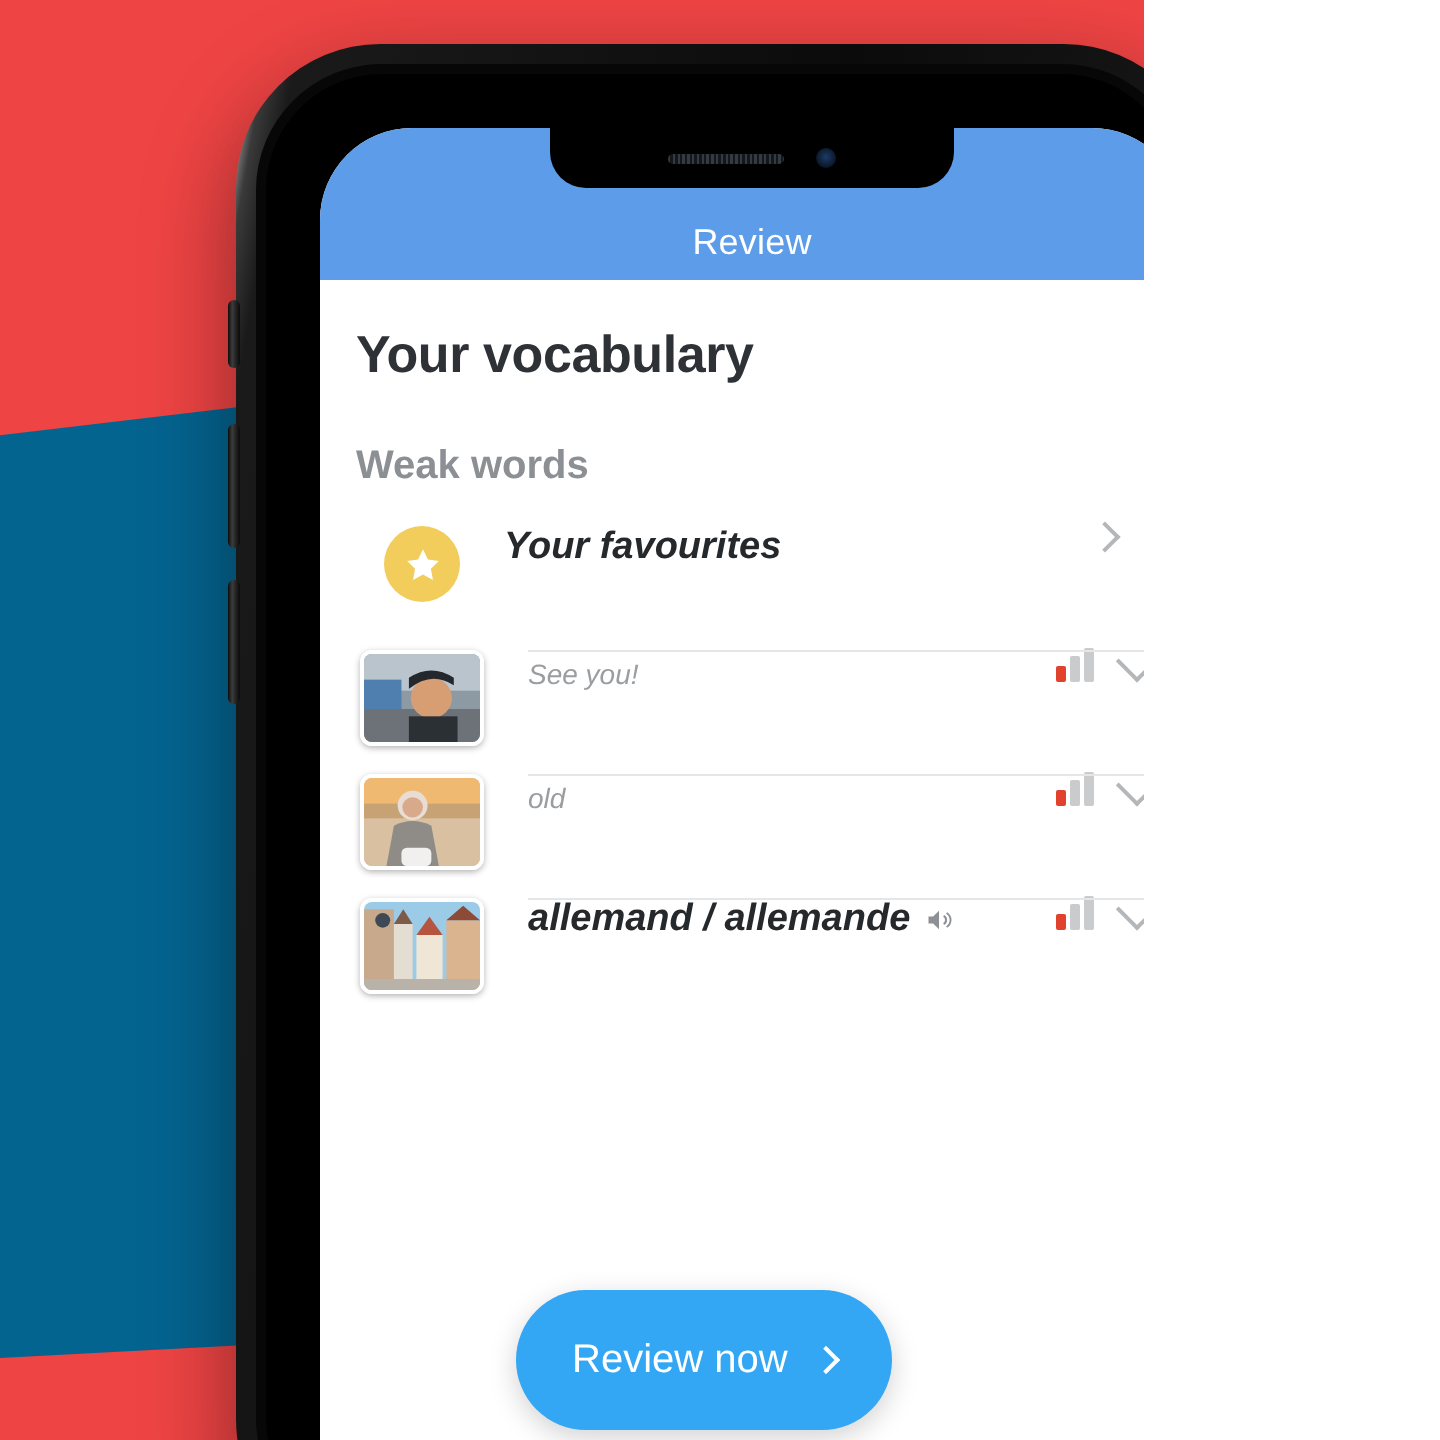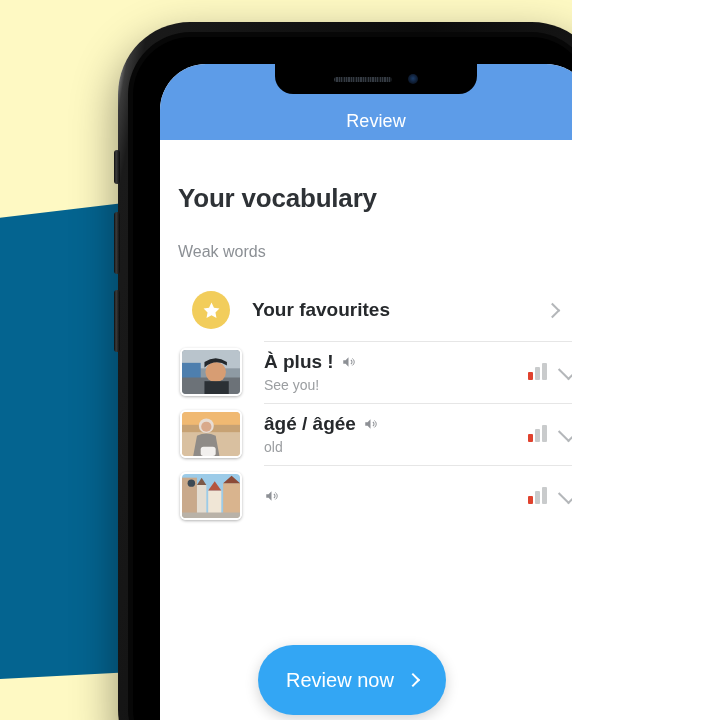--- a/index.html
+++ b/index.html
@@ -7,21 +7,21 @@
   html, body {
     width: 720px; height: 720px;
     overflow: hidden;
     font-family: "Liberation Sans", sans-serif;
   }
 
   
   .stage {
     position: relative;
     width: 572px; height: 720px;
-    background: #fef9c3;
+    background: #ef4444;
     overflow: hidden;
   }
   .bg-band {
     position: absolute;
     left: -20px; top: 0;
     width: 760px; height: 720px;
     background: #046490;
     clip-path: polygon(0 220px, 760px 130px, 760px 640px, 0 680px);
   }
 
@@ -107,21 +107,20 @@
 
   
   .content { position: relative; background: #fff; height: 630px; }
 
   .page-title {
     font-size: 26px;
     font-weight: bold;
     color: #2e3236;
     padding: 22px 18px 0 18px;
     letter-spacing: -.2px;
-    margin-top: 21px;
   }
 
   
   .stats {
     display: flex;
     gap: 20px;
     padding: 18px 0 0 18px;
   }
   .stat { width: 158px; }
   .stat-card {
@@ -139,33 +138,35 @@
     display: flex; align-items: center;
   }
   .stat-num {
     color: #fff;
     font-size: 24px;
     padding-left: 11px;
     line-height: 1;
   }
   .stat-label {
     margin-top: 11px;
-    font-size: 16px;
+    font-size: 20px;
     color: #8c9095;
     white-space: nowrap;
+    font-weight: bold;
   }
 
   
   .list { padding: 0 0 0 18px; margin-top: 18px; }
 
   .row {
     display: flex;
-    align-items: center;
+    align-items: flex-start;
     min-height: 62px;
     position: relative;
+    font-style: italic;
   }
   .row + .row::before {
     content: "";
     position: absolute;
     left: 86px; right: 0; top: 0;
     height: 1px; background: #e6e6e6;
   }
 
   .fav-badge {
     width: 38px; height: 38px;
@@ -318,28 +319,20 @@
                     <rect width="62" height="48" fill="#8e9aa3"></rect>
                     <rect y="0" width="62" height="20" fill="#b9c4cc"></rect>
                     <rect x="0" y="14" width="20" height="22" fill="#4e7fae"></rect>
                     <rect x="0" y="30" width="62" height="18" fill="#6c7278"></rect>
                     <circle cx="36" cy="24" r="11" fill="#d79d73"></circle>
                     <path d="M24 19 q12 -10 24 -2 l0 -4 q-12 -8 -24 0 z" fill="#24282c"></path>
                     <rect x="24" y="34" width="26" height="14" fill="#2b3035"></rect>
                   </svg>
                 </div>
                 <div class="row-main">
-                  <div class="row-title">
-                    <span>À plus !</span>
-                    <svg class="speaker-icon" viewBox="0 0 24 24">
-                      <path d="M3 9v6h4l5 5V4L7 9H3z"></path>
-                      <path d="M16 8.5a4 4 0 010 7" fill="none" stroke="#8d9095" stroke-width="1.8"></path>
-                      <path d="M18.5 6a7 7 0 010 12" fill="none" stroke="#8d9095" stroke-width="1.6"></path>
-                    </svg>
-                  </div>
                   <div class="row-sub">See you!</div>
                 </div>
                 <div class="row-right">
                   <div class="bars">
                     <div class="bar b1"></div>
                     <div class="bar b2"></div>
                     <div class="bar b3"></div>
                   </div>
                   <div class="chev"></div>
                 </div>
@@ -352,28 +345,20 @@
                     <rect y="0" width="62" height="16" fill="#f0b972"></rect>
                     <rect y="14" width="62" height="10" fill="#c7a274"></rect>
                     <rect y="22" width="62" height="26" fill="#d9c0a0"></rect>
                     <circle cx="26" cy="15" r="8" fill="#e8ddd4"></circle>
                     <circle cx="26" cy="16" r="5.5" fill="#d9a98b"></circle>
                     <path d="M16 26 q10 -5 20 0 l4 22 -28 0 z" fill="#8f8b87"></path>
                     <rect x="20" y="38" width="16" height="10" rx="3" fill="#f2f0ee"></rect>
                   </svg>
                 </div>
                 <div class="row-main">
-                  <div class="row-title">
-                    <span>âgé / âgée</span>
-                    <svg class="speaker-icon" viewBox="0 0 24 24">
-                      <path d="M3 9v6h4l5 5V4L7 9H3z"></path>
-                      <path d="M16 8.5a4 4 0 010 7" fill="none" stroke="#8d9095" stroke-width="1.8"></path>
-                      <path d="M18.5 6a7 7 0 010 12" fill="none" stroke="#8d9095" stroke-width="1.6"></path>
-                    </svg>
-                  </div>
                   <div class="row-sub">old</div>
                 </div>
                 <div class="row-right">
                   <div class="bars">
                     <div class="bar b1"></div>
                     <div class="bar b2"></div>
                     <div class="bar b3"></div>
                   </div>
                   <div class="chev"></div>
                 </div>
@@ -389,20 +374,21 @@
                     <rect x="28" y="18" width="14" height="30" fill="#f0e6d6"></rect>
                     <polygon points="35,8 42,18 28,18" fill="#b5553f"></polygon>
                     <rect x="44" y="10" width="18" height="38" fill="#d9b48e"></rect>
                     <polygon points="53,2 62,10 44,10" fill="#8c4a37"></polygon>
                     <rect x="0" y="42" width="62" height="6" fill="#b9b2a8"></rect>
                     <circle cx="10" cy="10" r="4" fill="#3d4a55"></circle>
                   </svg>
                 </div>
                 <div class="row-main">
                   <div class="row-title">
+                    <span>allemand / allemande</span>
                     <svg class="speaker-icon" viewBox="0 0 24 24">
                       <path d="M3 9v6h4l5 5V4L7 9H3z"></path>
                       <path d="M16 8.5a4 4 0 010 7" fill="none" stroke="#8d9095" stroke-width="1.8"></path>
                       <path d="M18.5 6a7 7 0 010 12" fill="none" stroke="#8d9095" stroke-width="1.6"></path>
                     </svg>
                   </div>
                 </div>
                 <div class="row-right">
                   <div class="bars">
                     <div class="bar b1"></div>

